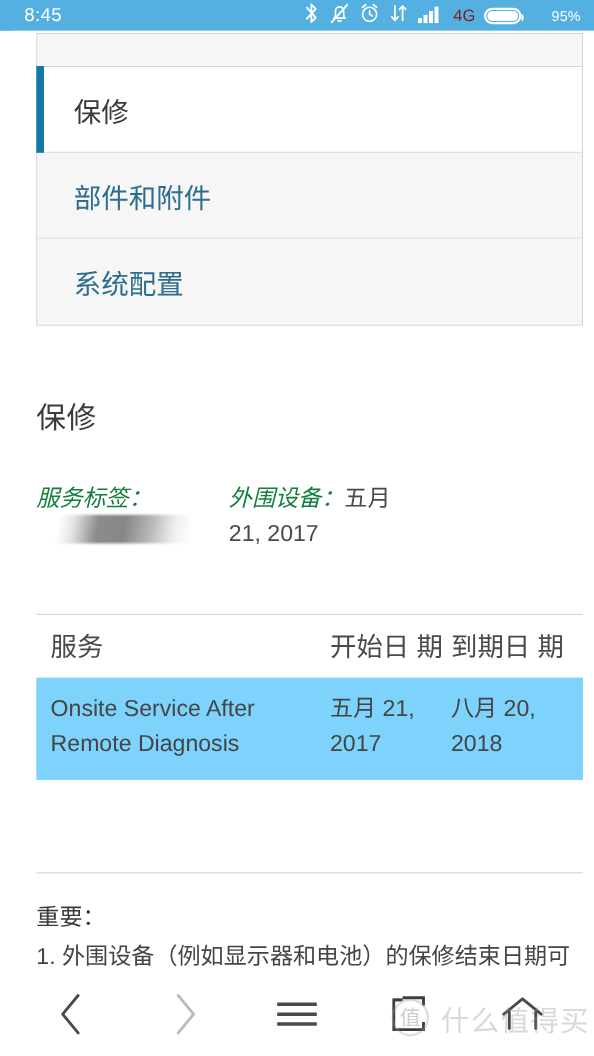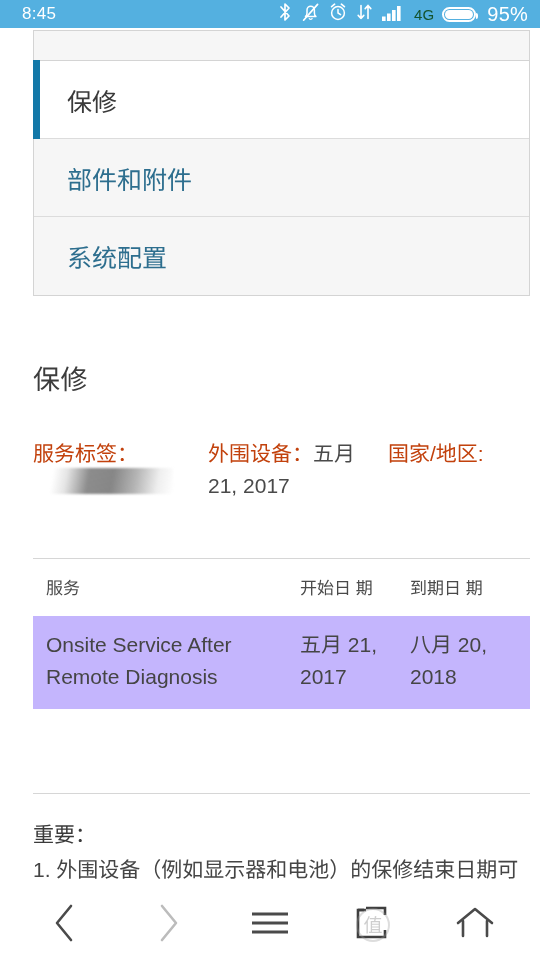--- a/index.html
+++ b/index.html
@@ -40,28 +40,28 @@
   }
   #status-icons {
     margin-left: auto;
     display: flex;
     align-items: center;
     gap: 8px;
   }
   .sicon { display: block; }
   #status-network {
     font-size: 15px;
-    color: #14532d;
+    color: #7f1d1d;
     letter-spacing: 0.2px;
     margin-left: 1px;
   }
   #status-battery-pct {
-    font-size: 20px;
+    font-size: 13px;
     color: #ffffff;
-    margin-left: 3px;
+    margin-left: 19px;
     letter-spacing: 0.2px;
   }
   .batt-shell {
     width: 34px; height: 15px;
     border: 2px solid #ffffff;
     border-radius: 8px;
     position: relative;
     display: block;
   }
   .batt-shell::after {
@@ -150,21 +150,21 @@
   }
   .summary-cell {
     font-size: 21px;
     line-height: 32px;
     color: #4a4a4a;
     position: relative;
   }
   #summary-servicetag { width: 175px; }
   #summary-shipdate  { width: 180px; }
   #summary-country   { width: 140px; }
-  .summary-label { color: #c2410c; }
+  .summary-label { color: #15803d; font-style: italic; }
   .summary-value { color: #3a3a3a; display: block; }
 
   
   #servicetag-redaction {
     position: absolute;
     left: 4px;
     top: 30px;
     width: 136px;
     height: 26px;
     background:
@@ -199,37 +199,37 @@
 
   
   #service-table {
     position: absolute;
     top: 531px;
     left: 22px;
     width: 497px;
     border-collapse: collapse;
   }
   #service-table th {
-    font-size: 17px;
+    font-size: 24px;
     line-height: 31px;
     font-weight: 400;
     color: #4a4a4a;
     text-align: left;
     vertical-align: bottom;
     padding: 14px 0 12px 0;
   }
   #service-table th.c-service { width: 267px; padding-left: 13px; }
   #service-table th.c-start   { width: 110px; margin-left: 28px; }
   #service-table th.c-end     { width: 120px; }
   #service-table td {
     font-size: 21px;
     line-height: 32px;
     color: #454545;
     vertical-align: top;
-    background: #c4b5fd;
+    background: #7dd3fc;
     padding: 13px 6px 16px 0;
   }
   #service-table td.c-service { padding-left: 13px; }
   #service-table tr.data-row td:first-child { padding-left: 13px; }
 
   
   #notes {
     position: absolute;
     top: 790px;
     left: 22px;
@@ -384,21 +384,20 @@
         <span class="summary-label">服务标签：</span>
         <span id="servicetag-hidden"></span>
         <span id="servicetag-redaction"></span>
       </div>
 
       <div class="summary-cell" id="summary-shipdate">
         <span class="summary-label">外围设备：</span><span class="summary-value-inline">五月 21, 2017</span>
       </div>
 
       <div class="summary-cell" id="summary-country">
-        <span class="summary-label">国家/地区:</span>
       </div>
     </div>
 
     <div class="hrule" id="rule-top"></div>
     <div class="hrule" id="rule-bottom"></div>
 
     <table id="service-table">
       <thead>
         <tr>
           <th class="c-service">服务</th>
@@ -470,15 +469,16 @@
     </div>
   </div>
 
   <div id="watermark">
     <span id="watermark-mark">
       <svg width="42" height="42" viewBox="0 0 42 42">
         <circle cx="21" cy="21" r="16" fill="none" stroke="#9a9a9a" stroke-width="2"></circle>
         <text x="21" y="28" text-anchor="middle" font-size="19" fill="#6e6e6e" font-family="'DejaVu Sans', sans-serif">值</text>
       </svg>
     </span>
+    <span id="watermark-text">什么值得买</span>
   </div>
 
 </div>
 
 </body></html>

